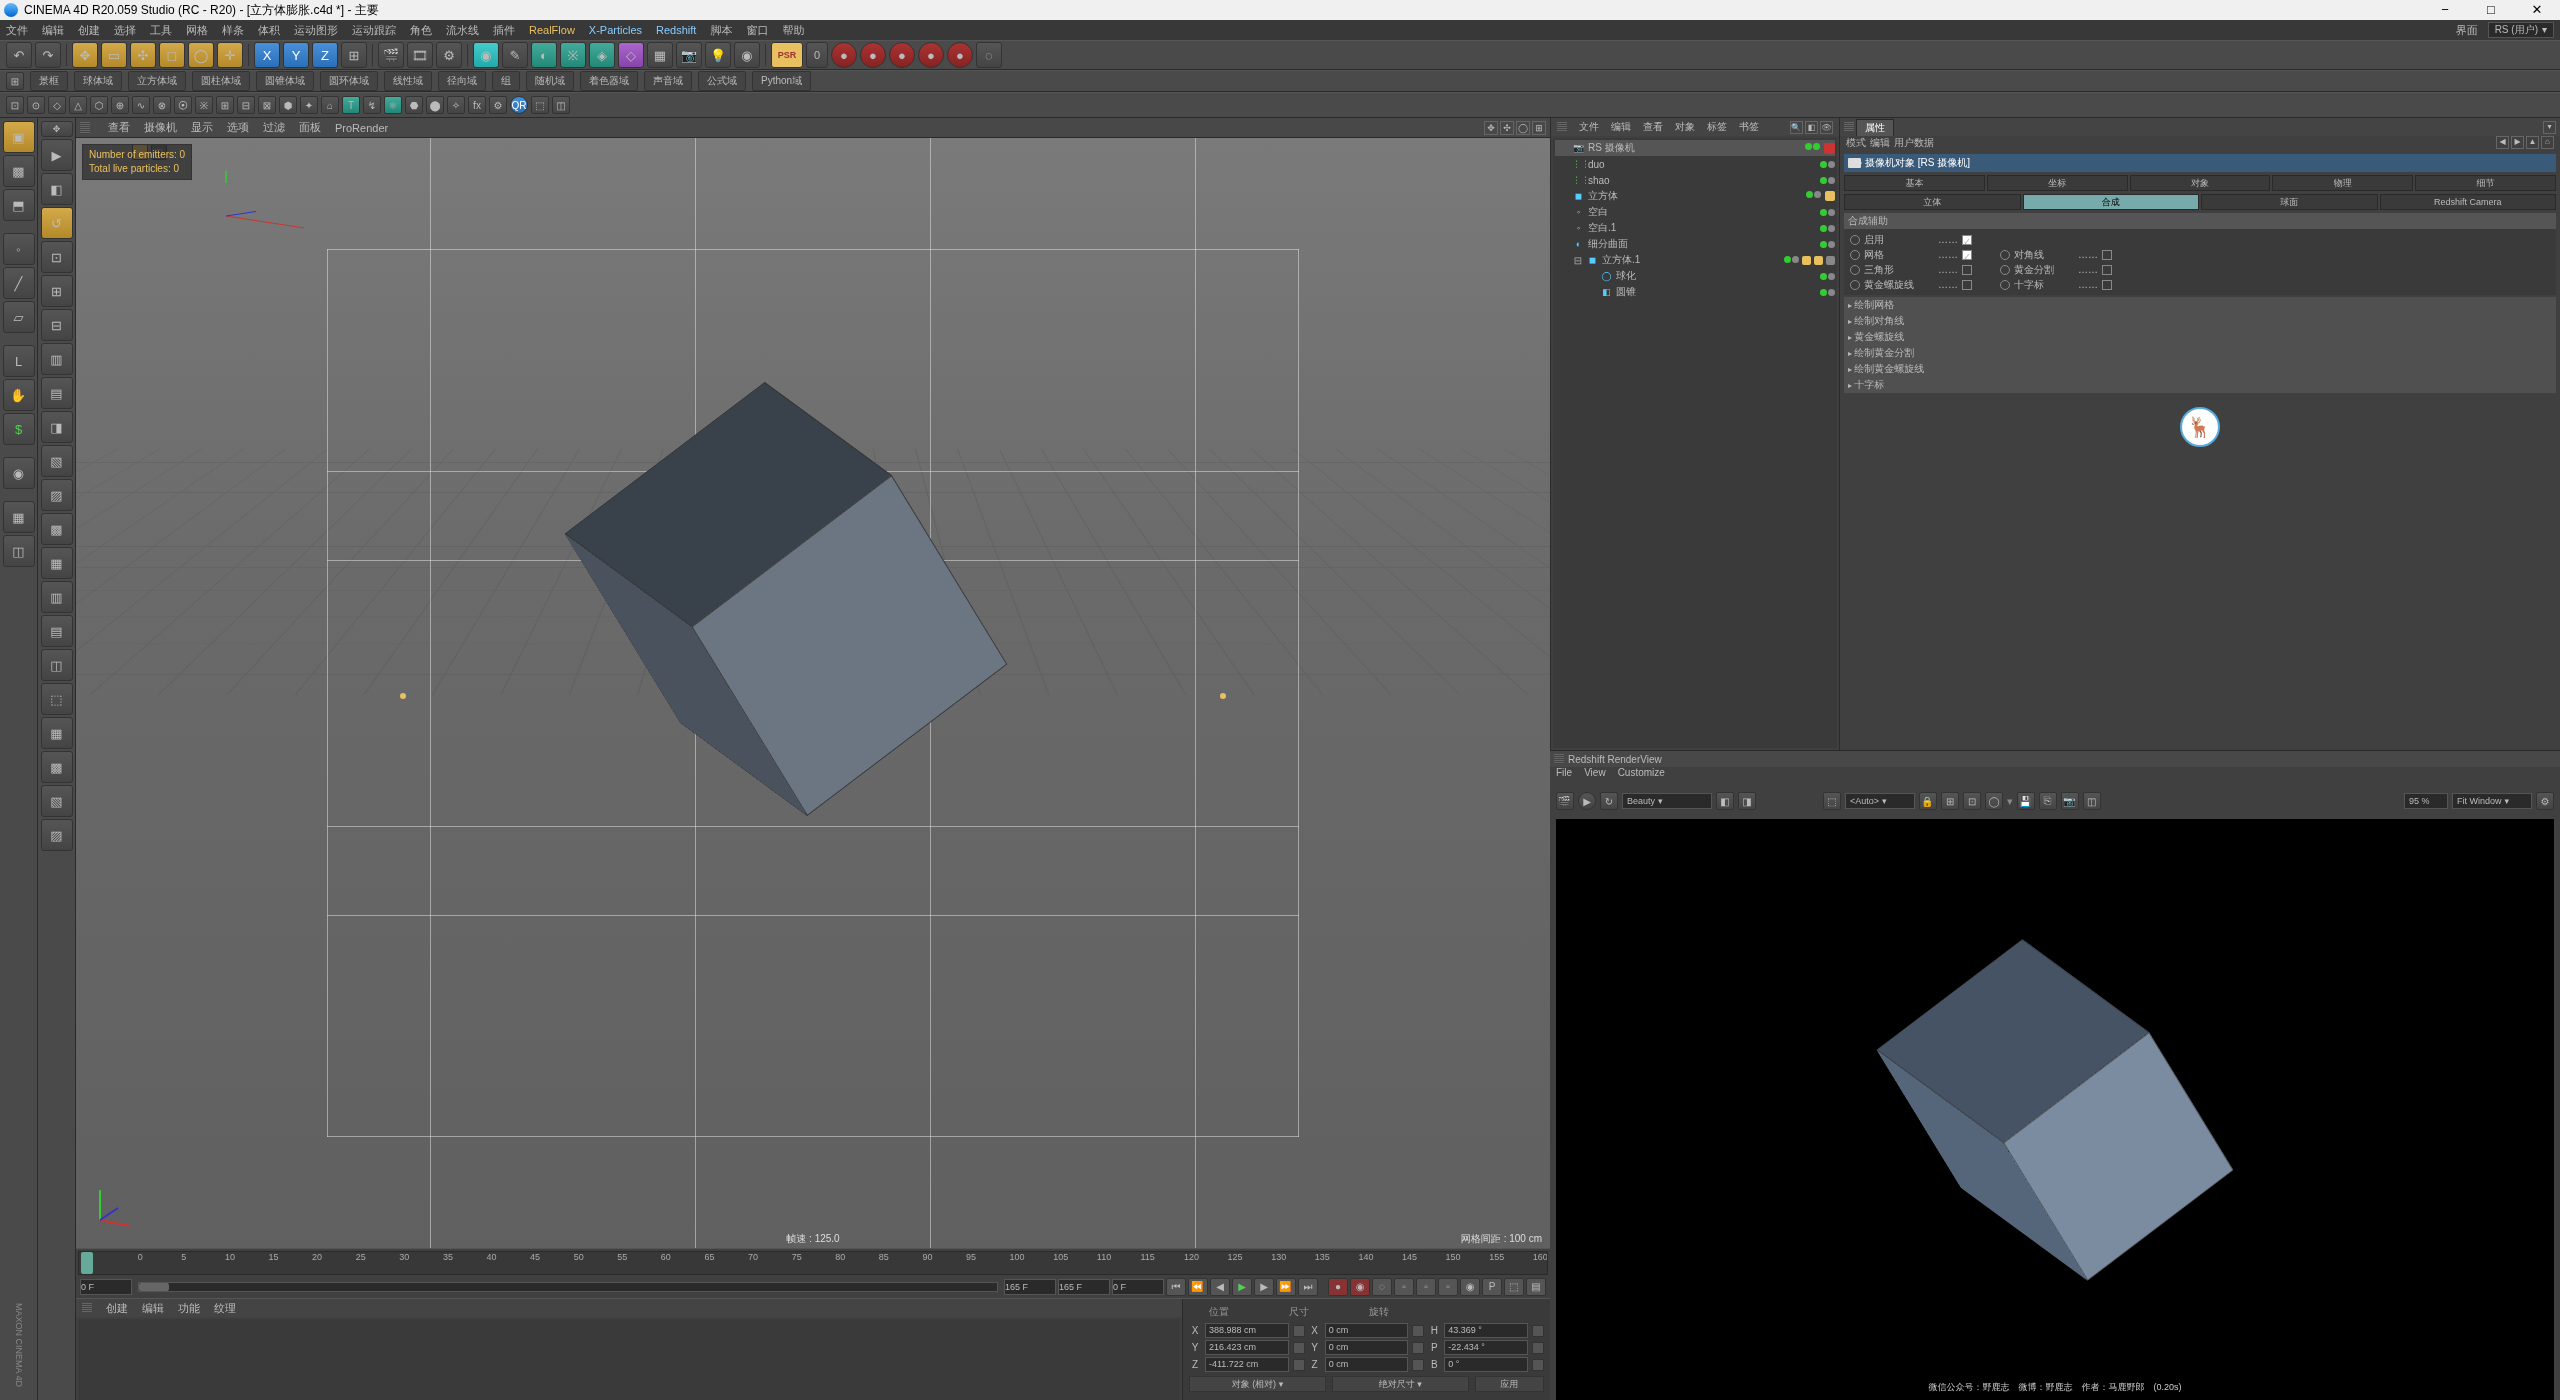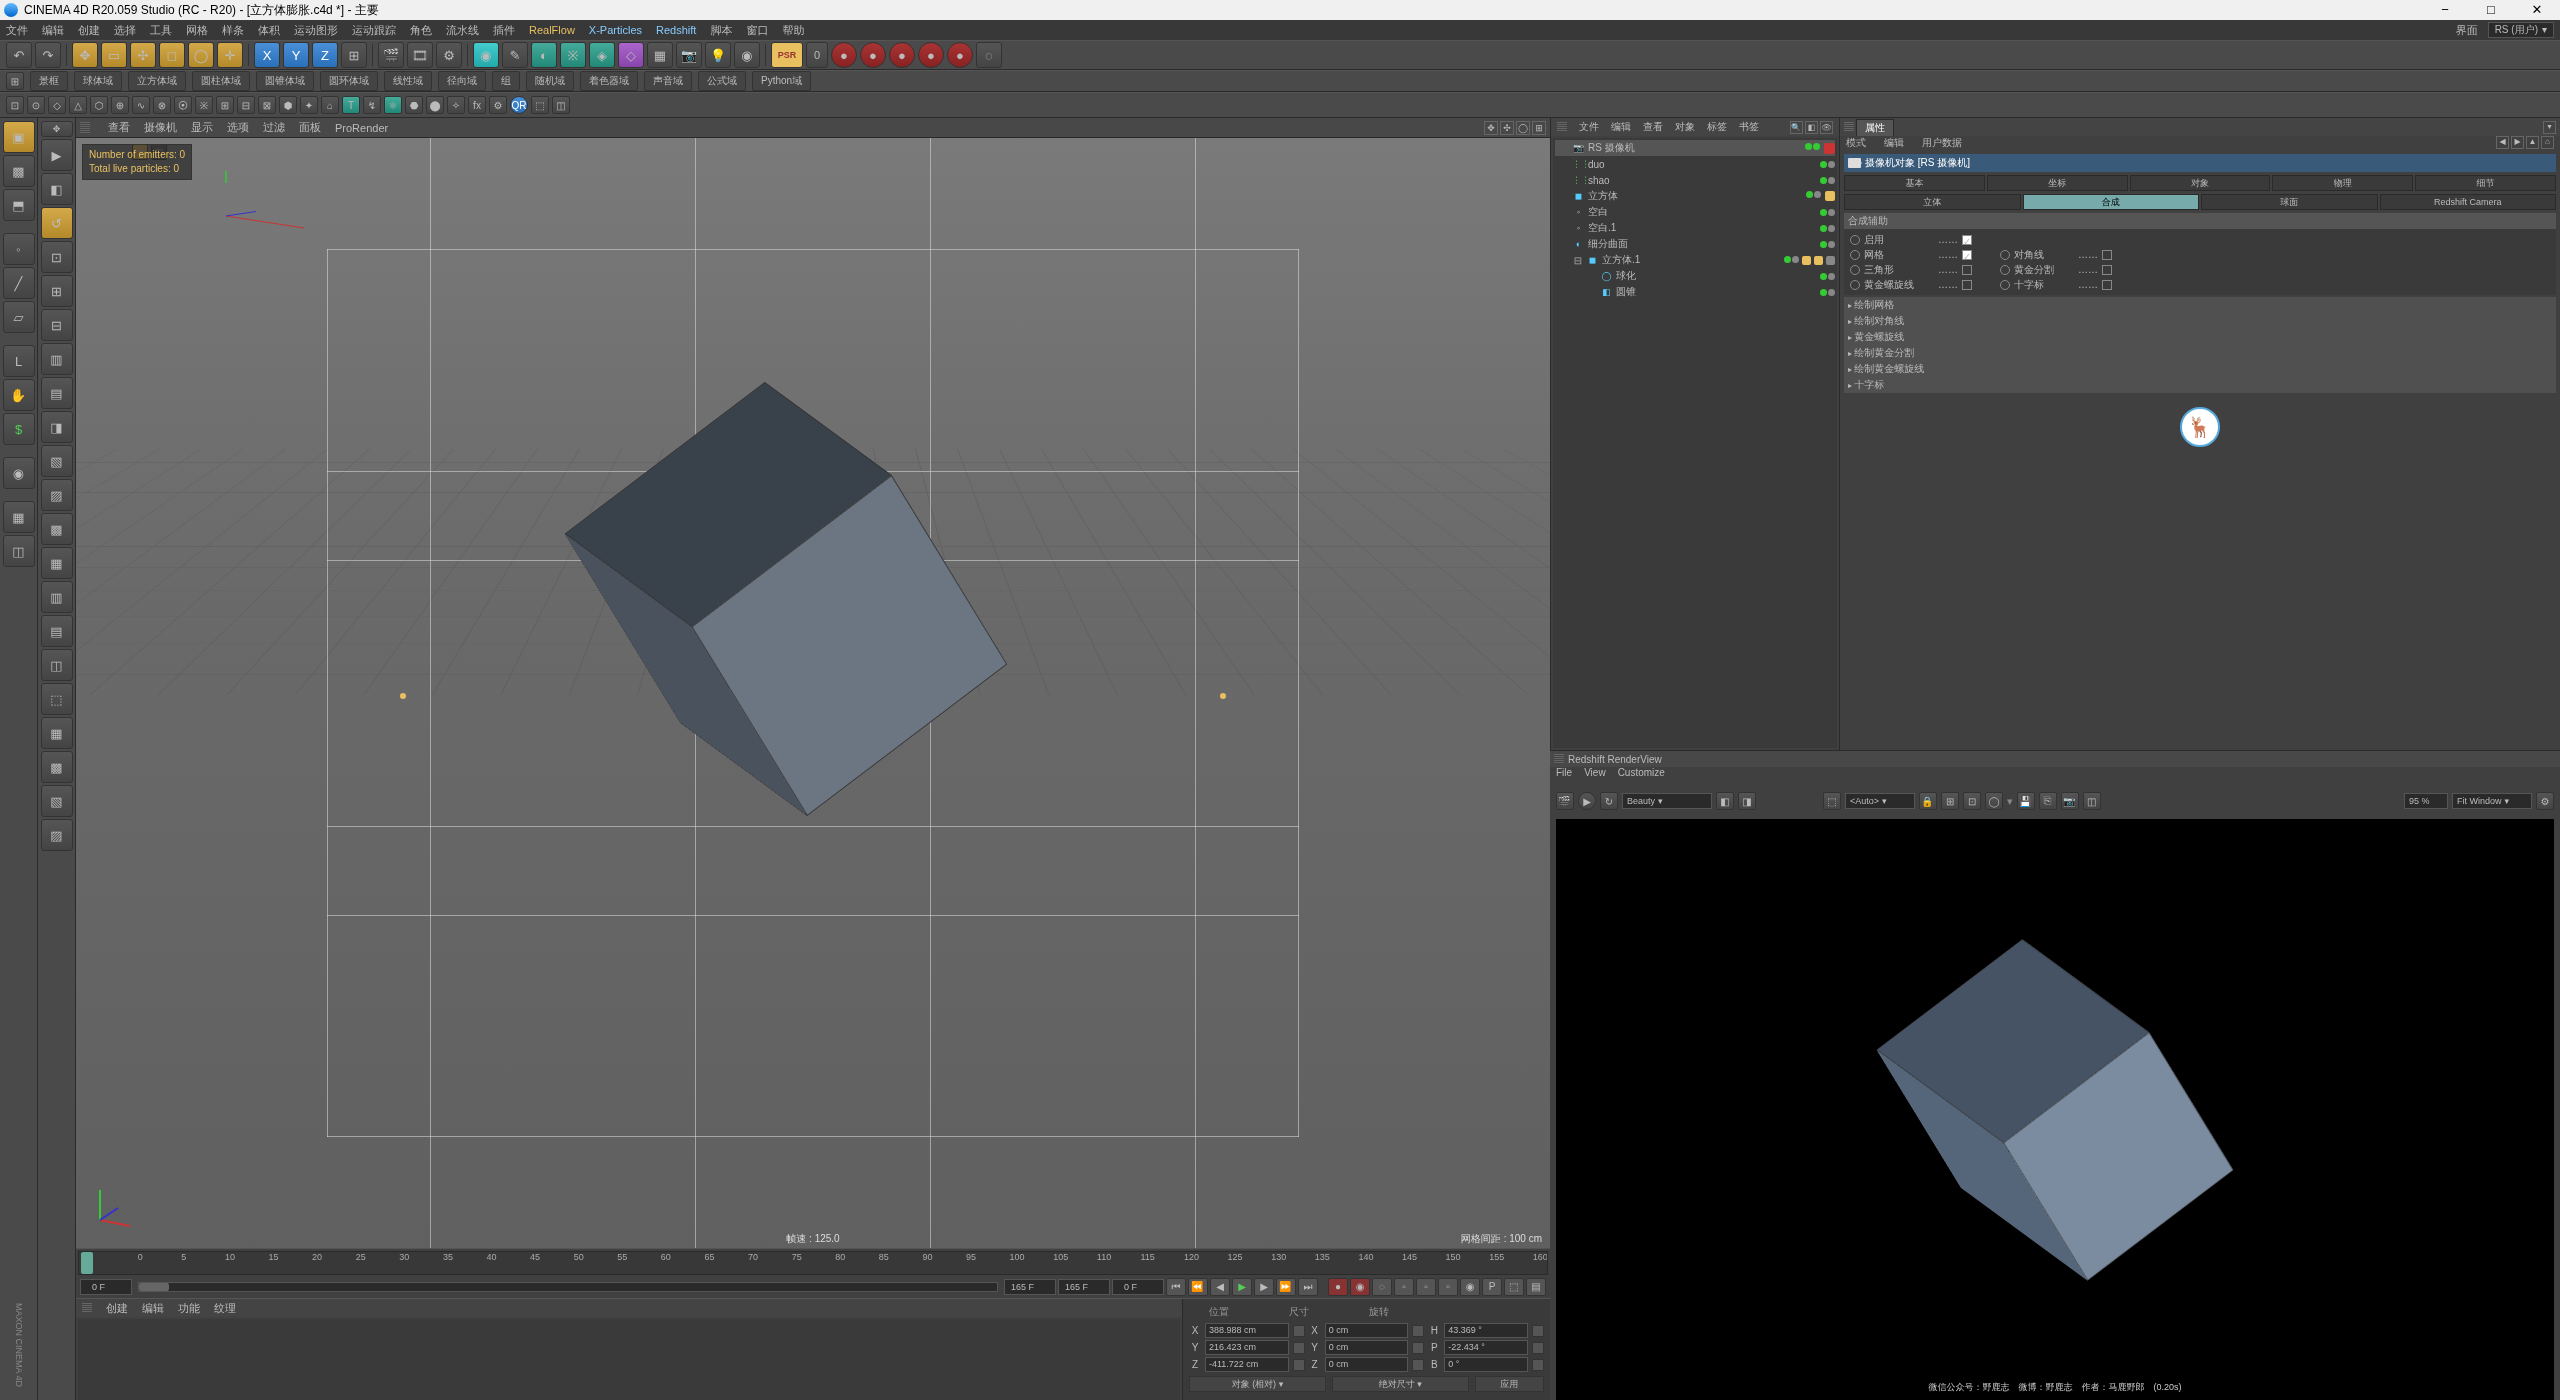--- a/index.html
+++ b/index.html
@@ -54,21 +54,21 @@
 #vpbot { position:absolute; bottom:2px; left:0; right:0; text-align:center; font-size:10px; color:#ddd; }
 #vpbot .r { position:absolute; right:8px; }
 #axisgz { position:absolute; left:14px; bottom:18px; width:48px; height:48px;}
 
 
 #timeline { height:50px; background:#404040; display:flex; flex-direction:column; border-top:1px solid #555; }
 #ruler { height:24px; background:#383838; position:relative; overflow:hidden; margin:2px; border:1px solid #2a2a2a;}
 #ruler .tick { position:absolute; top:0; font-size:9px; color:#aaa; }
 #ruler .head { position:absolute; left:2px; top:0; width:12px; height:22px; background:#6a9; border-radius:2px; }
 #tctrl { height:22px; display:flex; align-items:center; gap:2px; padding:0 4px; }
-#tctrl .fld { width:52px; height:16px; background:#2a2a2a; border:1px solid #555; font-size:9px; text-align:center; padding-right:15px; line-height:14px;}
+#tctrl .fld { width:52px; height:16px; background:#2a2a2a; border:1px solid #555; font-size:9px; text-align:left; padding-right:15px; line-height:14px;}
 #tctrl .pbtn{ width:20px; height:18px; background:#555; border:1px solid #333; border-radius:2px; font-size:10px; text-align:center; line-height:16px; cursor:pointer;}
 #tctrl .grow{ flex:1; height:10px; margin:0 4px; background:#2a2a2a; border:1px solid #555; position:relative;}
 #tctrl .grow::before{content:"";position:absolute;left:0;top:0;bottom:0;width:30px;background:#666;border-radius:2px;}
 
 
 #matbar { height:108px; background:#404040; border-top:1px solid #555; display:flex; }
 #matleft{ flex:1; display:flex; flex-direction:column;}
 #matleft .mm{ height:18px; background:#444; display:flex; align-items:center; gap:14px; padding:0 6px; font-size:11px;}
 #matleft .mbody{ flex:1; background:#3a3a3a; margin:2px;}
 #matright{ width:368px; background:#3a3a3a; padding:6px; font-size:10px; border-left:1px solid #2a2a2a;}
@@ -91,21 +91,21 @@
 #objmgr .tree .item .ico{ width:13px; height:13px; border-radius:2px; font-size:9px; text-align:center; line-height:13px;}
 #objmgr .tree .item .nm{ flex:1; }
 #objmgr .tree .item.sel{ background:#555;}
 #objmgr .tree .item .dots{ display:flex; gap:1px; margin-left:auto;}
 #objmgr .tree .item .dots span{ width:7px; height:7px; border-radius:50%; display:inline-block;}
 .dot-g{ background:#3c3;} .dot-gr{ background:#888;}
 #attrmgr { flex:0 0 632px; background:#404040; display:flex; flex-direction:column; }
 #attrmgr .tabs{ height:18px; background:#444; display:flex; align-items:center; padding:0 4px; gap:2px;}
 #attrmgr .tabs .tab{ padding:1px 8px; background:#3a3a3a; border:1px solid #2a2a2a; border-bottom:none; font-size:10px;}
 #attrmgr .tabs .tab.on{ background:#555; color:#fff;}
-#attrmgr .mm{ height:16px; display:flex; gap:18px; padding:0 6px; font-size:10px; background:#404040;}
+#attrmgr .mm{ height:16px; display:flex; gap:4px; padding:0 6px; font-size:10px; background:#404040;}
 #attrmgr .mm .nav{ margin-left:auto; display:flex; gap:2px;}
 #attrmgr .mm .nav div{ width:13px; height:13px; border:1px solid #666; font-size:8px; text-align:center;}
 #attrmgr .objrow{ height:18px; background:#3a5a7a; margin:2px 4px 0; display:flex; align-items:center; gap:4px; padding:0 4px; font-size:10px; color:#fff;}
 #attrmgr .objrow .cam{ width:13px; height:10px; background:#ddd; border-radius:1px; position:relative;}
 #attrmgr .objrow .cam::after{content:"";position:absolute;right:-4px;top:2px;border:3px solid transparent;border-left-color:#ddd;}
 #attrmgr .tabrow{ display:flex; gap:2px; margin:3px 4px 0;}
 #attrmgr .tabrow div{ flex:1; height:16px; background:#3a3a3a; border:1px solid #2a2a2a; font-size:9px; text-align:center; line-height:14px; cursor:pointer;}
 #attrmgr .tabrow div.on{ background:#7aa; color:#000;}
 #attrmgr .section{ margin:3px 4px 0; }
 #attrmgr .sectitle{ background:#555; padding:1px 4px; font-size:10px;}

